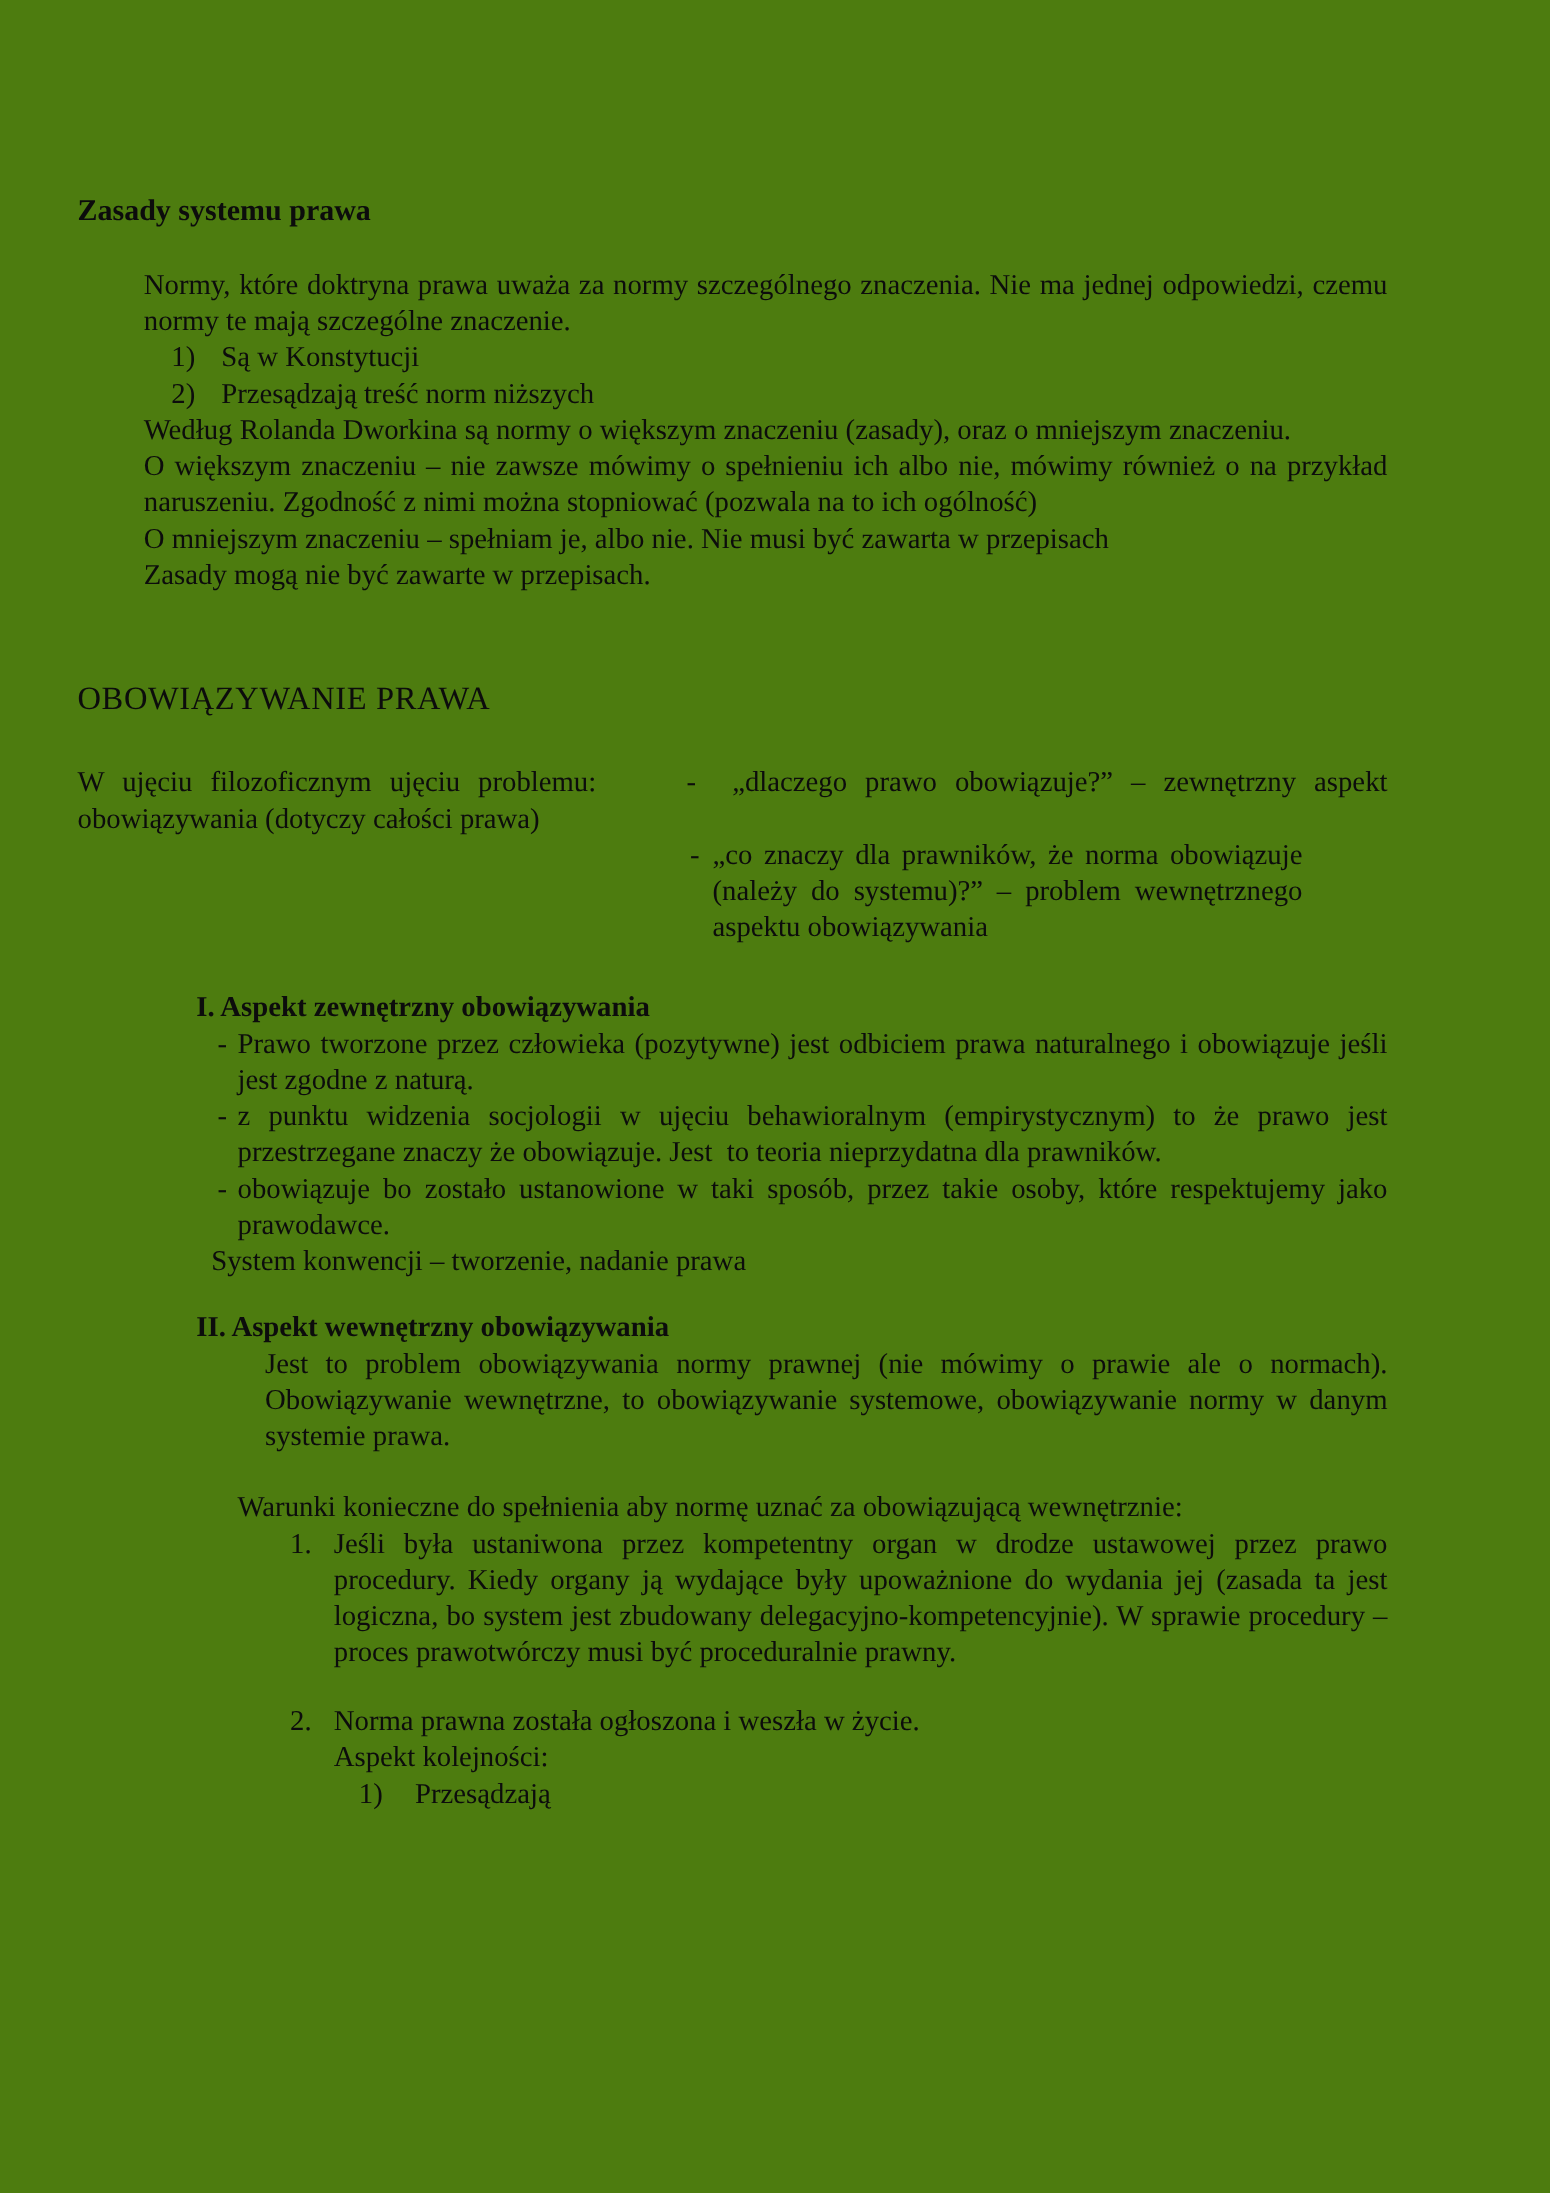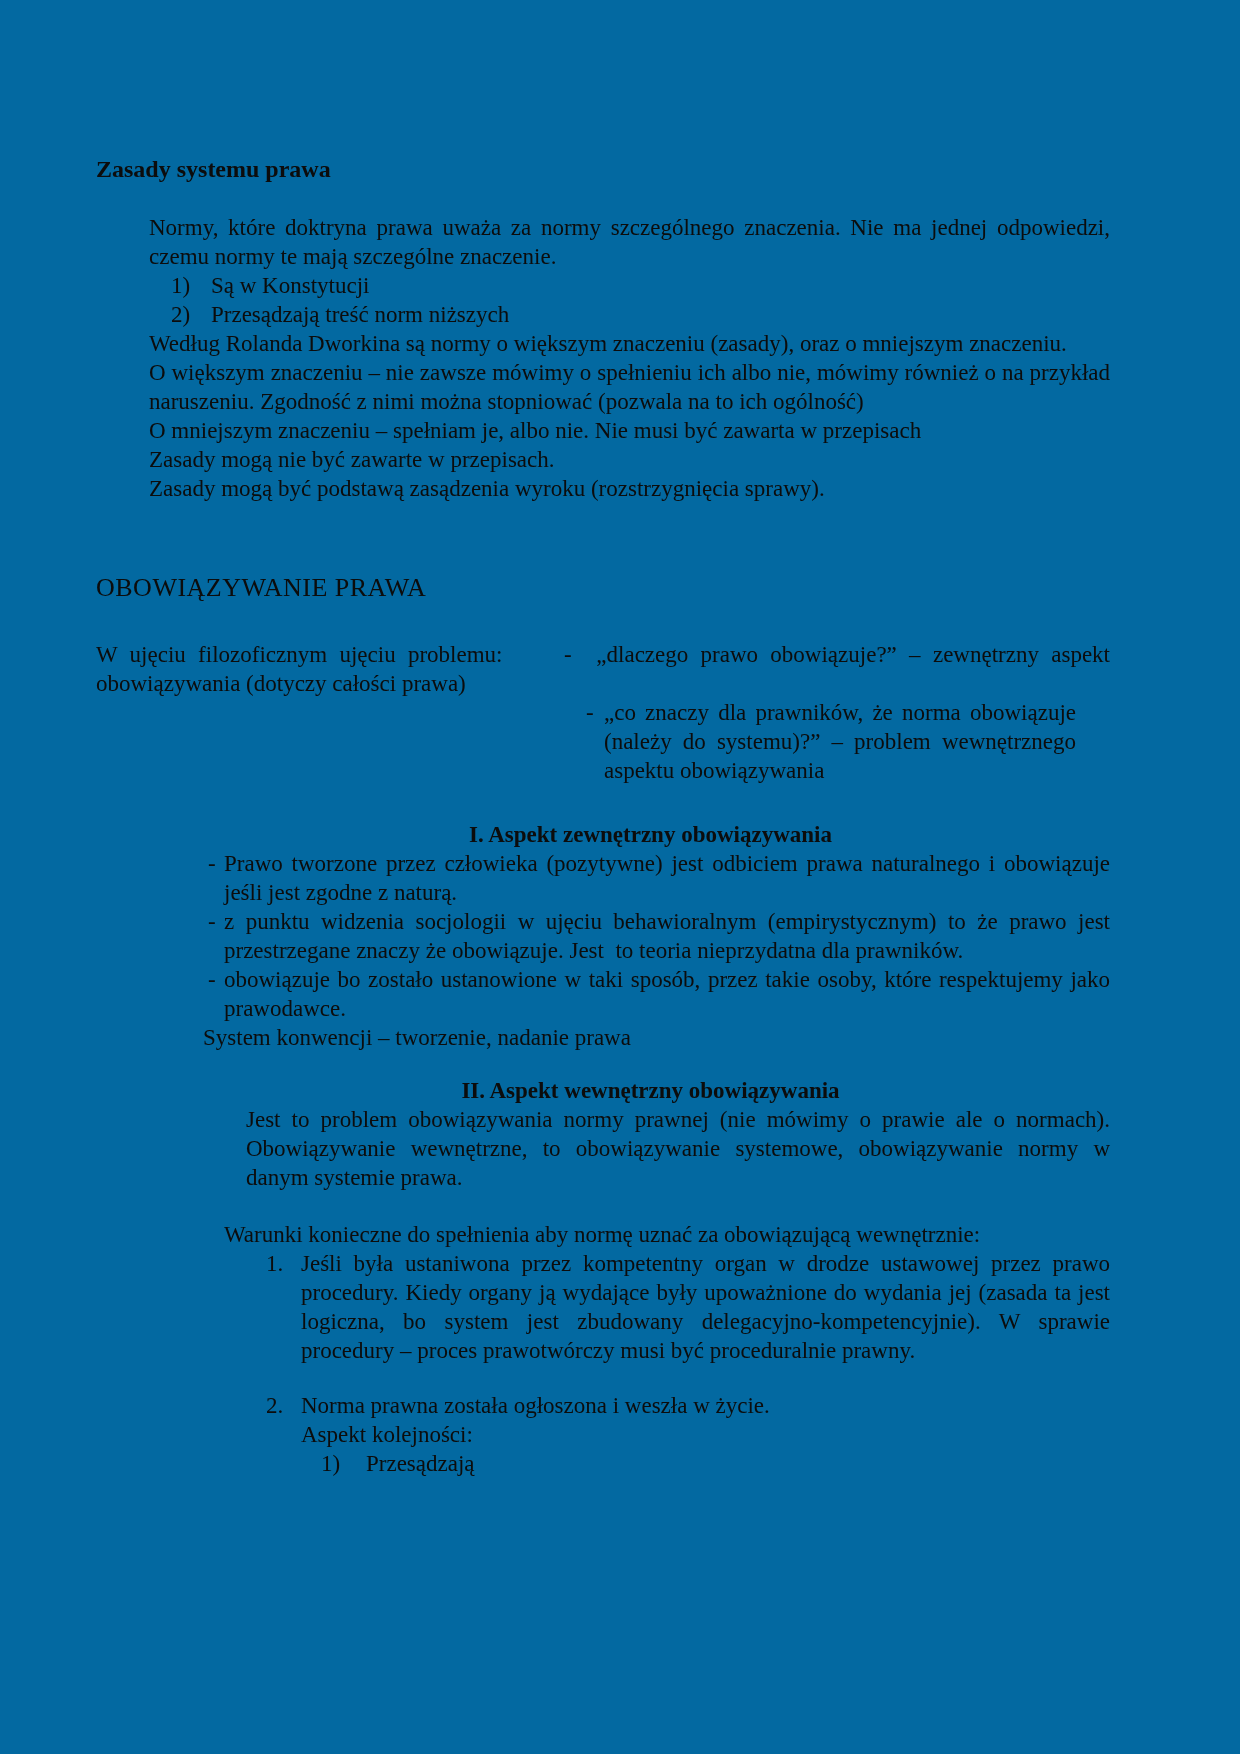--- a/index.html
+++ b/index.html
@@ -6,26 +6,26 @@
     margin: 0;
     padding: 0;
     background: #ffffff;
   }
   .page {
     position: relative;
     box-sizing: border-box;
     width: 1240px;
     height: 1754px;
     margin: 0 auto;
-    background: #0369a1;
+    background: #4d7c0f;
     color: #0c0c0c;
     font-family: "Liberation Serif", "DejaVu Serif", serif;
     font-size: 23px;
     line-height: 29px;
-    padding: 155px 130px 0 96px;
+    padding: 155px 130px 0 62px;
     overflow: hidden;
   }
   p, h1, h2, h3, div { margin: 0; padding: 0; }
 
   .doc-title {
     font-size: 24px;
     font-weight: bold;
     line-height: 29px;
     margin-bottom: 29px;
   }
@@ -60,21 +60,20 @@
   .marker {
     display: inline-block;
     width: 18px;
     text-indent: 0;
   }
 
   .sec-heading {
     font-size: 23px;
     font-weight: bold;
     margin-left: 95px;
-    text-align: center;
   }
   .sec1-head { margin-top: 35px; }
   .sec2-head { margin-top: 24px; }
 
   .bullet {
     padding-left: 128px;
     text-indent: -16px;
     text-align: justify;
   }
   .bullet .marker { width: 16px; }
@@ -122,21 +121,20 @@
   <div class="indent1">
     <p class="j">Normy, które doktryna prawa uważa za normy szczególnego znaczenia. Nie ma jednej odpowiedzi, czemu normy te mają szczególne znaczenie.</p>
 
     <div class="numlist-item"><span class="num">1)</span><span>Są w Konstytucji</span></div>
     <div class="numlist-item"><span class="num">2)</span><span>Przesądzają treść norm niższych</span></div>
 
     <p class="j">Według Rolanda Dworkina są normy o większym znaczeniu (zasady), oraz o mniejszym znaczeniu.</p>
     <p class="j">O większym znaczeniu – nie zawsze mówimy o spełnieniu ich albo nie, mówimy również o na przykład naruszeniu. Zgodność z nimi można stopniować (pozwala na to ich ogólność)</p>
     <p class="j">O mniejszym znaczeniu – spełniam je, albo nie. Nie musi być zawarta w przepisach</p>
     <p>Zasady mogą nie być zawarte w przepisach.</p>
-    <p>Zasady mogą być podstawą zasądzenia wyroku (rozstrzygnięcia sprawy).</p>
   </div>
 
   <h2 class="h2-caps">OBOWIĄZYWANIE PRAWA</h2>
 
   <p class="j">W ujęciu filozoficznym ujęciu problemu:&nbsp;&nbsp;&nbsp;&nbsp; -&nbsp;&nbsp;„dlaczego prawo obowiązuje?” – zewnętrzny aspekt obowiązywania (dotyczy całości prawa)</p>
 
   <div class="right-block"><span class="marker">-</span><span>„co znaczy dla prawników, że norma obowiązuje (należy do systemu)?” – problem wewnętrznego aspektu obowiązywania</span></div>
 
   <h3 class="sec-heading sec1-head">I. Aspekt zewnętrzny obowiązywania</h3>
 

